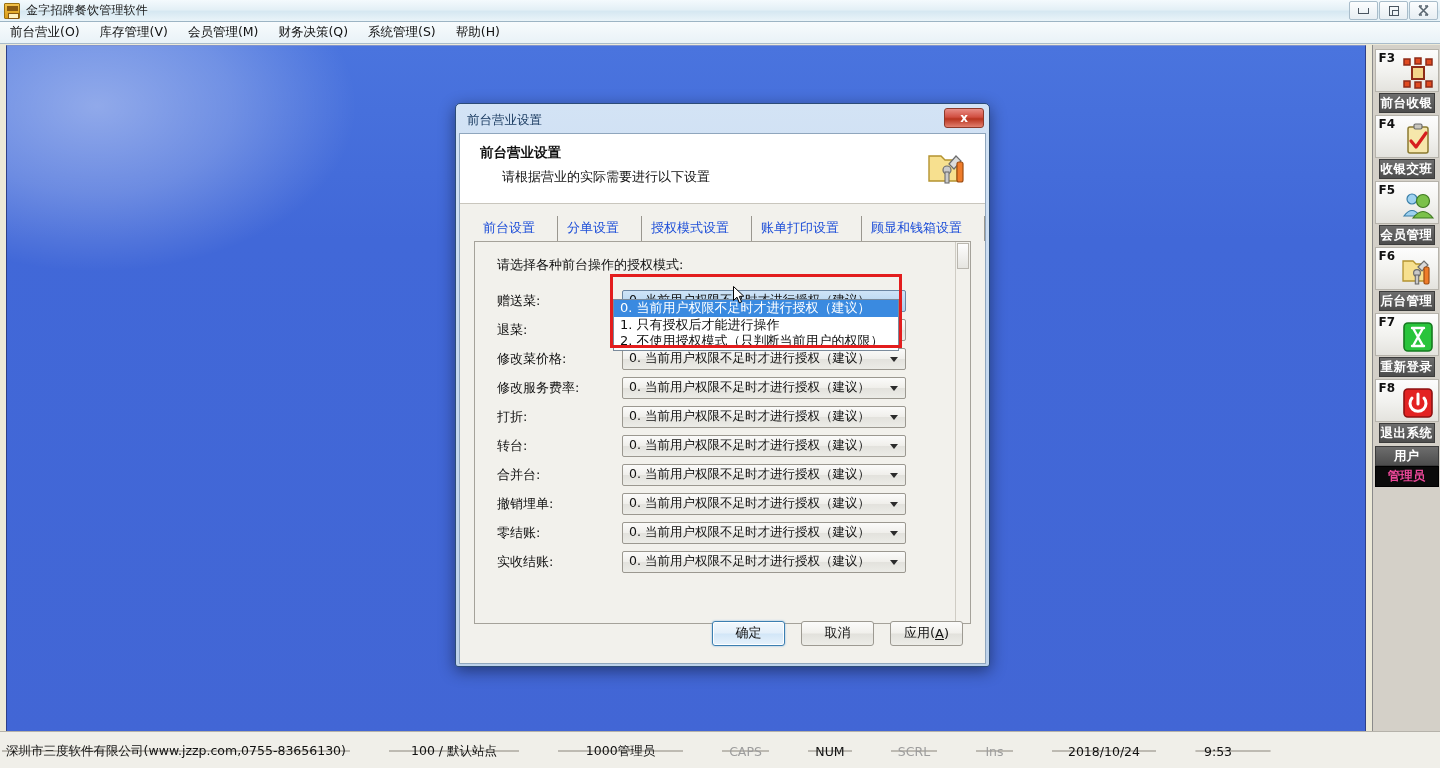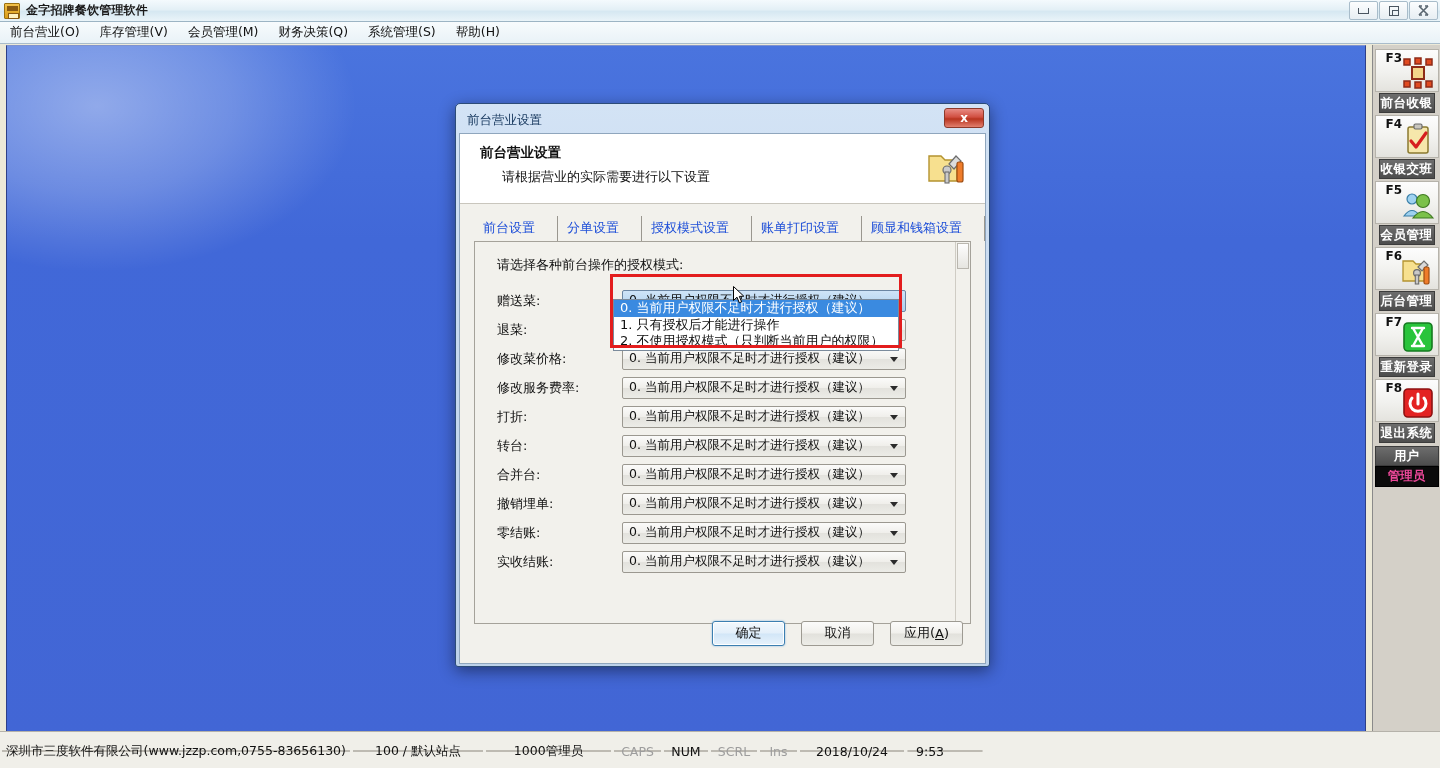--- a/index.html
+++ b/index.html
@@ -33,21 +33,21 @@
   }
   .app-icon::before {
     content: ""; position: absolute; left: 2px; top: 2px; width: 11px; height: 5px;
     background: #8a5a10;
   }
   .app-icon::after {
     content: ""; position: absolute; left: 3px; top: 9px; width: 9px; height: 4px;
     background: #fff2c0; border: 1px solid #8a5a10;
   }
   .app-title {
-    font-size: 12px; font-weight: bold; color: #1a1a1a; letter-spacing: 0.2px;
+    font-size: 12px; font-weight: normal; color: #1a1a1a; letter-spacing: 0.2px;
   }
   .winbtns { margin-left: auto; display: flex; height: 20px; align-items: center; padding-right: 2px; }
   .winbtn {
     width: 29px; height: 19px; margin-left: 1px;
     background: linear-gradient(to bottom, #fcfdfe, #e7eef3);
     border: 1px solid #a8bcca; border-radius: 2px;
     display: flex; align-items: center; justify-content: center;
     font-size: 11px; color: #44505a;
   }
   .glyph-min { width: 11px; height: 6px; border: 1px solid #4a5560; border-top: none; }
@@ -85,21 +85,21 @@
     padding-top: 2px;
   }
   .side-group { margin-bottom: 0px; }
   .side-btn {
     width: 64px; height: 43px; margin: 2px auto 0 auto;
     background: linear-gradient(to bottom, #fdfdfd 0%, #f1f1ee 55%, #e4e3de 100%);
     border: 1px solid #b6b3ab;
     position: relative; display: block;
   }
   .side-btn .fkey {
-    position: absolute; left: 10px; top: 1px;
+    position: absolute; left: 3px; top: 1px;
     font-size: 12px; font-weight: bold; color: #111;
   }
   .side-btn .icon-wrap {
     position: absolute; right: 3px; top: 6px; width: 34px; height: 34px;
   }
   .side-label {
     width: 56px; height: 20px; margin: 1px auto 0 auto;
     background: linear-gradient(to bottom, #6d6d6d, #4d4d4d);
     color: #fff; font-size: 12.5px; font-weight: bold;
     display: flex; align-items: center; justify-content: center;
@@ -120,21 +120,21 @@
     font-size: 12.5px; font-weight: bold;
     display: flex; align-items: center; justify-content: center;
     border: 1px solid #000;
   }
 
   
   .statusbar {
     position: absolute; left: 0; bottom: 0; width: 1440px; height: 26px;
     background: #f0efe9;
     border-top: 1px solid #b5b2aa;
-    display: flex; align-items: stretch; padding: 18px 2px;
+    display: flex; align-items: stretch; padding: 18px 2px; gap: 36px;
   }
   .sb-cell {
     display: flex; align-items: center; justify-content: center;
     border: 1px solid #bdbab2; margin-right: 3px;
     background: #f4f3ee; font-size: 12.5px; color: #111;
     padding: 0 8px; white-space: nowrap;
   }
   .sb-cell.dim { color: #9d9d9d; }
   .sb-cell.grow { justify-content: flex-start; border-radius: 8px; }
 

